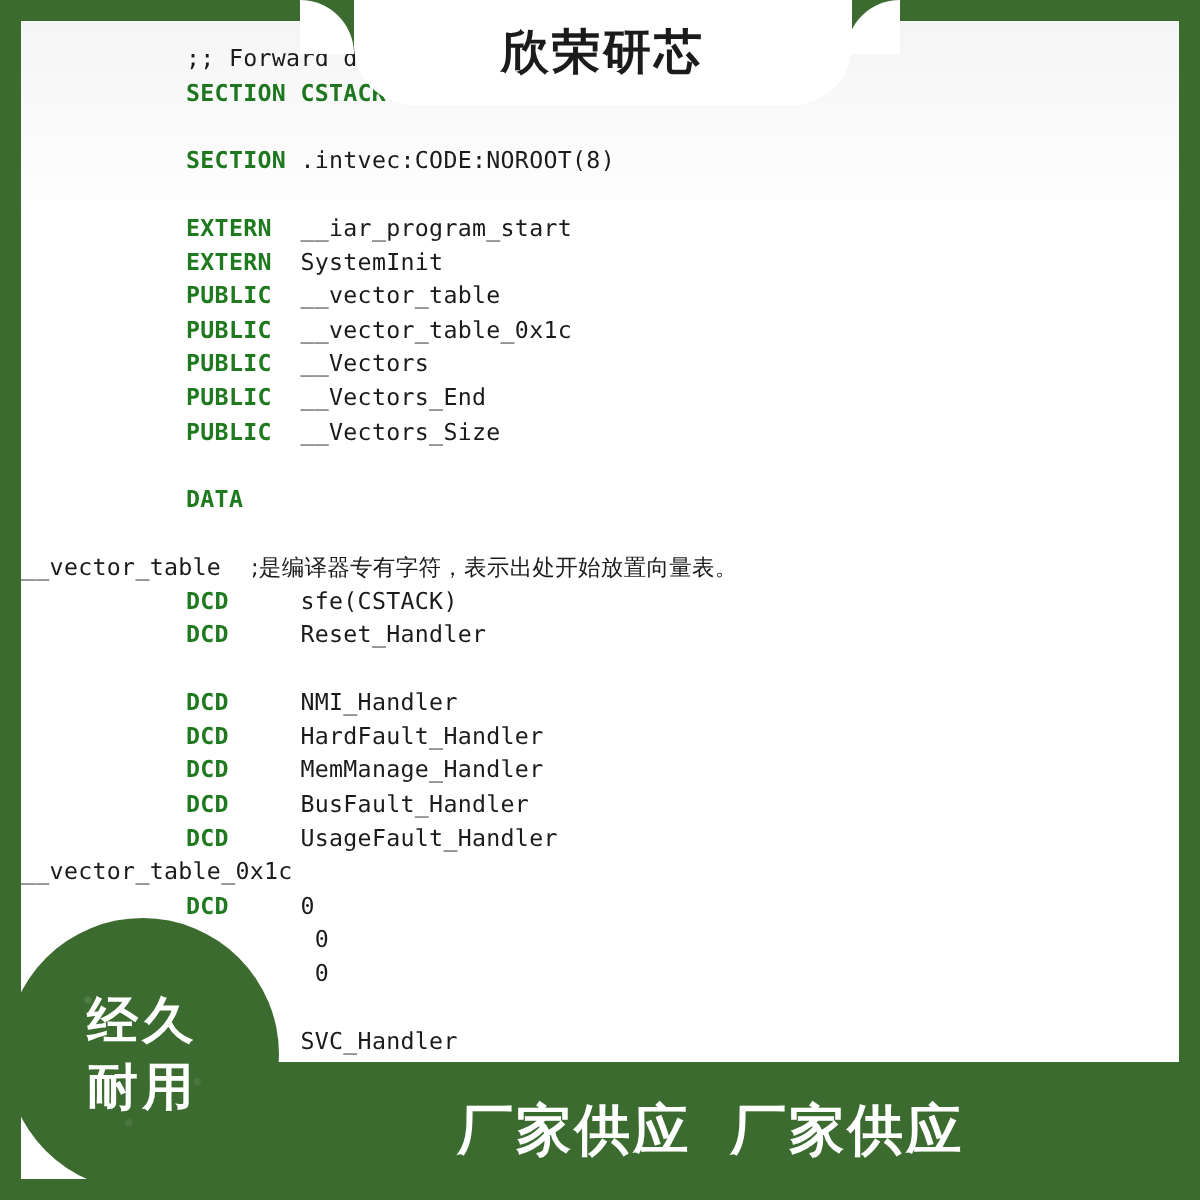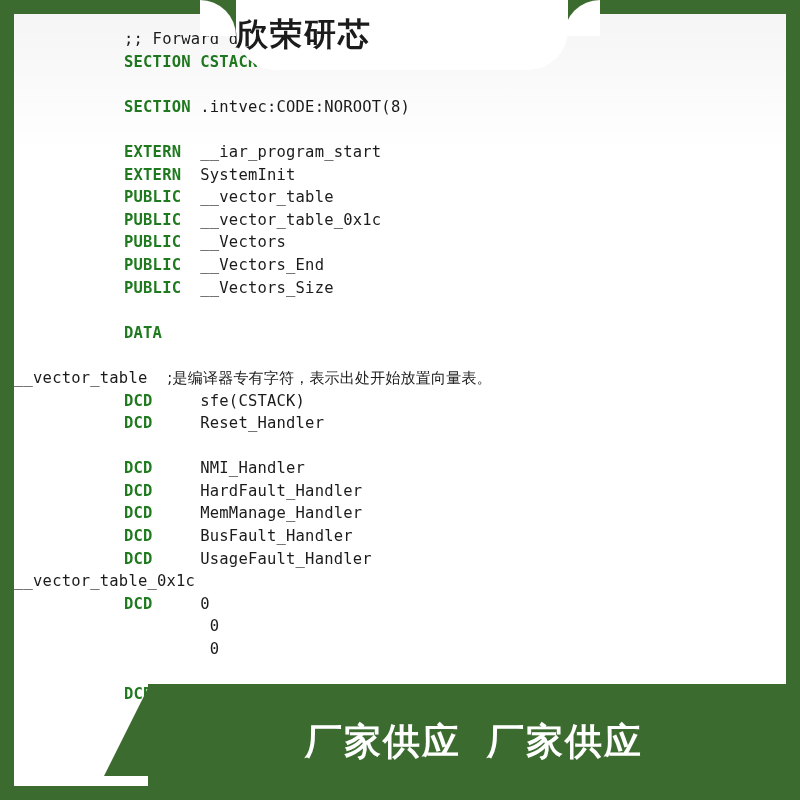--- a/index.html
+++ b/index.html
@@ -70,20 +70,21 @@
     position: absolute;
     left: 236px;
     top: 0px;
     width: 332px;
     height: 70px;
     background: #ffffff;
     border-bottom-left-radius: 40px;
     border-bottom-right-radius: 40px;
     display: flex;
     align-items: center;
+    justify-content: center;
     z-index: 6;
   }
   .brand-badge .brand-text {
     font-family: "DejaVu Sans", sans-serif;
     font-size: 32px;
     font-weight: bold;
     color: #1b1b1b;
     letter-spacing: 2px;
   }
   .badge-wing-l, .badge-wing-r {
@@ -133,21 +134,21 @@
     letter-spacing: 3px;
     line-height: 44px;
   }
 
   
   .bottom-ribbon {
     position: absolute;
     left: 148px;
     bottom: 0;
     width: 652px;
-    height: 116px;
+    height: 92px;
     background: #3c6b2f;
     z-index: 6;
     display: flex;
     align-items: center;
     justify-content: center;
     gap: 26px;
   }
   .bottom-ribbon:before {
     content: "";
     position: absolute;
@@ -192,19 +193,23 @@
 
   <div class="frame-border"></div>
 
   <div class="badge-wing-l"></div>
   <div class="badge-wing-r"></div>
 
   <div class="brand-badge">
     <span class="brand-text">欣荣研芯</span>
   </div>
 
+  <div class="circle-badge">
+    <span class="cb-line">经久</span>
+    <span class="cb-line">耐用</span>
+  </div>
 
   <div class="bottom-ribbon">
     <span class="ribbon-text">厂家供应</span>
     <span class="ribbon-text">厂家供应</span>
   </div>
 
 </div>
 
 </body></html>

